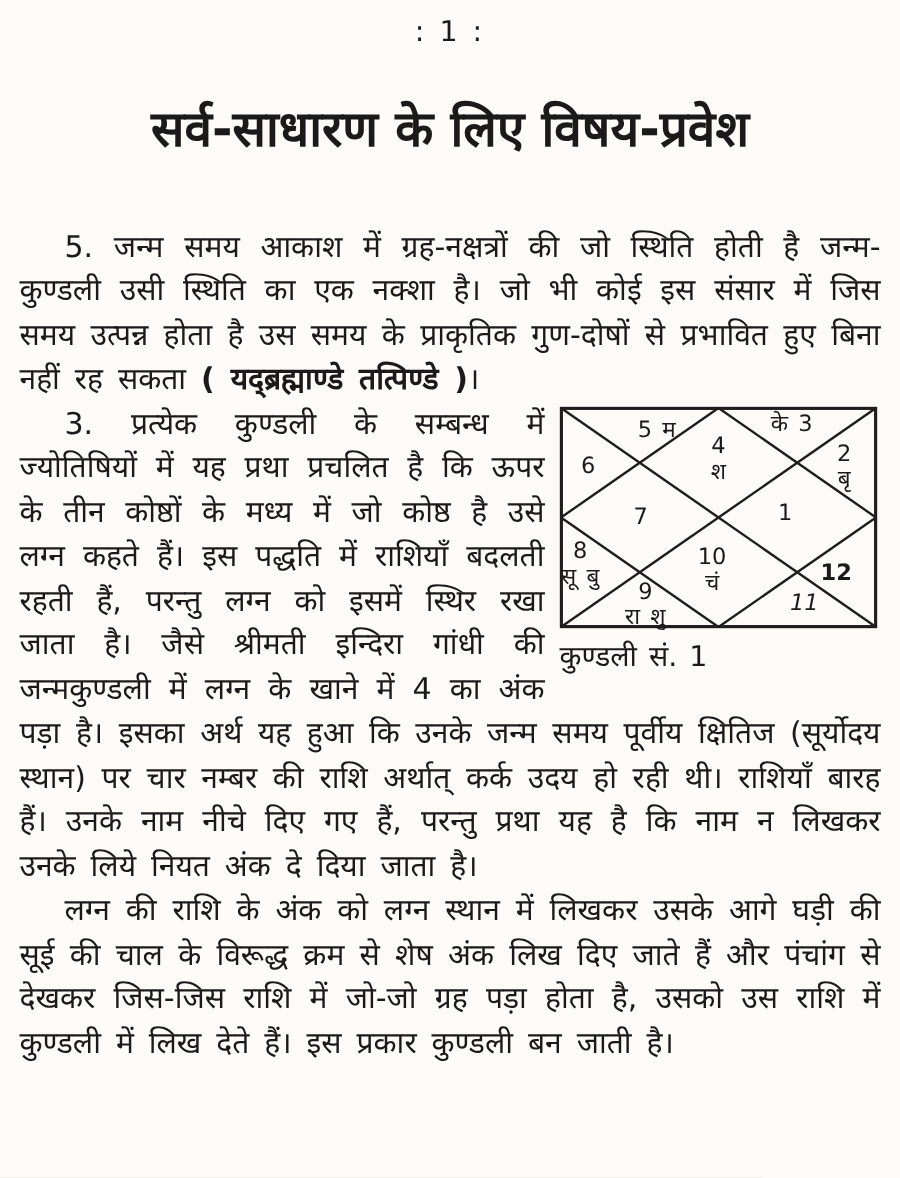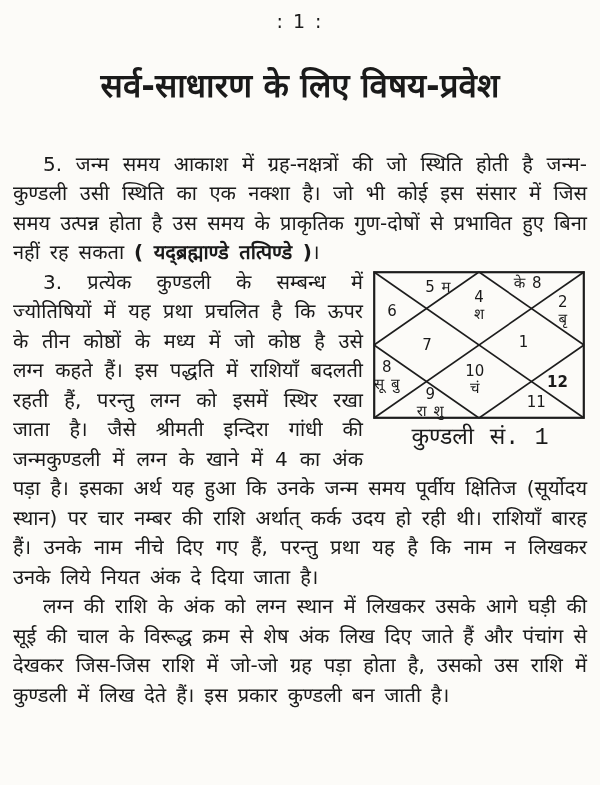--- a/index.html
+++ b/index.html
@@ -57,26 +57,24 @@
     position:absolute;
     transform:translate(-50%,-50%);
     font-size:15px;
     line-height:17px;
     text-align:center;
     white-space:nowrap;
     word-spacing:2px;
   }
   .house .hline{display:block;}
   .caption{
-    text-align:center;
-    font-size:23px;
+    font-size:19px;
     margin-top:5px;
     text-indent:0;
     word-spacing:2px;
-    font-family:Liberation Mono, monospace;
   }
 </style>
 </head>
 <body>
 
 <div class="page">
 
   <div class="page-number">: 1 :</div>
 
   <h1 class="title">सर्व-साधारण के लिए विषय-प्रवेश</h1>
@@ -116,35 +114,35 @@
               <span class="hline">सू बु</span>
             </div>
             <div class="house" style="left: 27%; top: 89%;">
               <span class="hline">9</span>
               <span class="hline">रा शु</span>
             </div>
             <div class="house" style="left: 48%; top: 73.5%;">
               <span class="hline">10</span>
               <span class="hline">चं</span>
             </div>
-            <div class="house" style="left: 77%; top: 88.5%;">
+            <div class="house" style="left: 77%; top: 88.5%; font-style: italic;">
               <span class="hline">11</span>
             </div>
             <div class="house" style="left: 87%; top: 75%; font-weight: bold;">
               <span class="hline">12</span>
             </div>
             <div class="house" style="left: 71%; top: 48%;">
               <span class="hline">1</span>
             </div>
             <div class="house" style="left: 89.5%; top: 27%;">
               <span class="hline">2</span>
               <span class="hline">बृ</span>
             </div>
             <div class="house" style="left: 73%; top: 8%;">
-              <span class="hline">के 8</span>
+              <span class="hline">के 3</span>
             </div>
           </div>
       </div>
       <div class="caption">कुण्डली सं. 1</div>
     </div>
 
     <p><span>3. प्रत्येक कुण्डली के सम्बन्ध में ज्योतिषियों में यह प्रथा प्रचलित है कि ऊपर के तीन कोष्ठों के मध्य में जो कोष्ठ है उसे लग्न कहते हैं। इस पद्धति में राशियाँ बदलती रहती हैं, परन्तु लग्न को इसमें स्थिर रखा जाता है। जैसे श्रीमती इन्दिरा गांधी की जन्मकुण्डली में लग्न के खाने में 4 का अंक पड़ा है। इसका अर्थ यह हुआ कि उनके जन्म समय पूर्वीय क्षितिज (सूर्योदय स्थान) पर चार नम्बर की राशि अर्थात् कर्क उदय हो रही थी। राशियाँ बारह हैं। उनके नाम नीचे दिए गए हैं, परन्तु प्रथा यह है कि नाम न लिखकर उनके लिये नियत अंक दे दिया जाता है।</span></p>
 
     <p><span>लग्न की राशि के अंक को लग्न स्थान में लिखकर उसके आगे घड़ी की सूई की चाल के विरूद्ध क्रम से शेष अंक लिख दिए जाते हैं और पंचांग से देखकर जिस-जिस राशि में जो-जो ग्रह पड़ा होता है, उसको उस राशि में कुण्डली में लिख देते हैं। इस प्रकार कुण्डली बन जाती है।</span></p>
 

